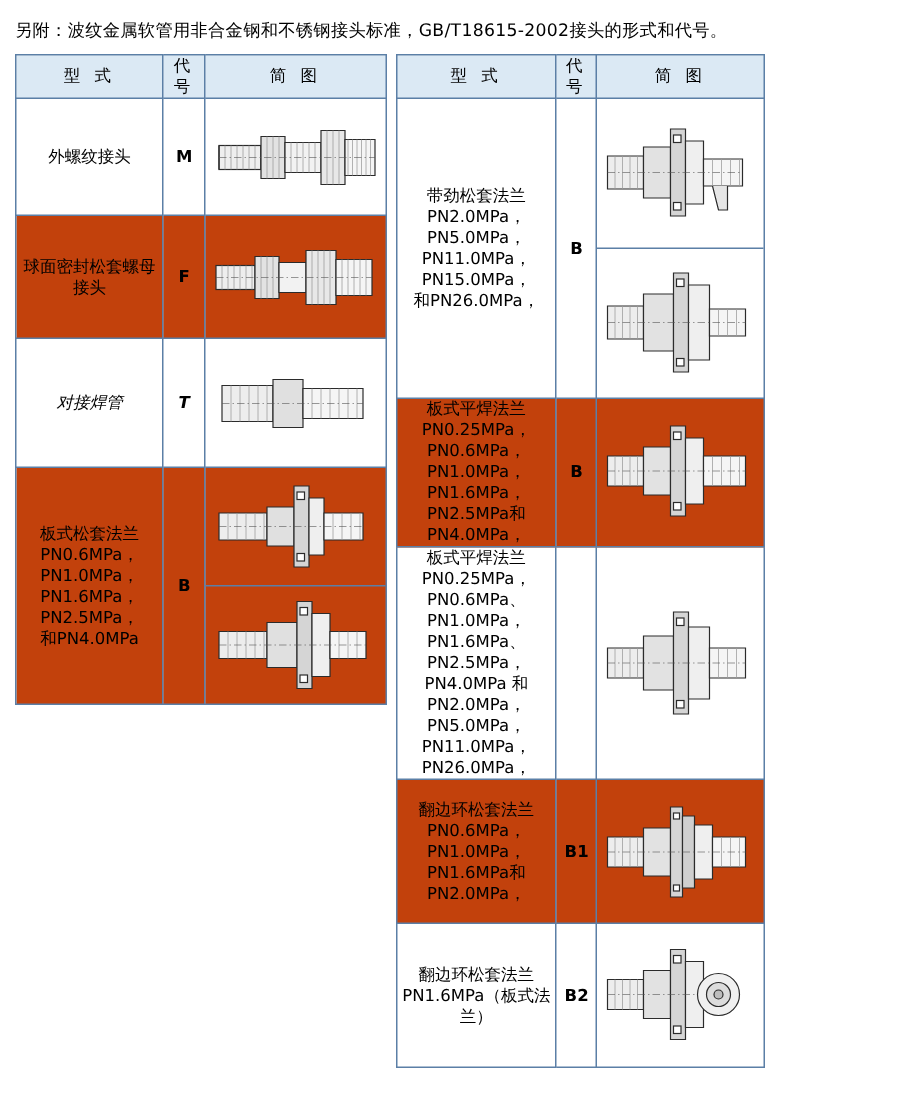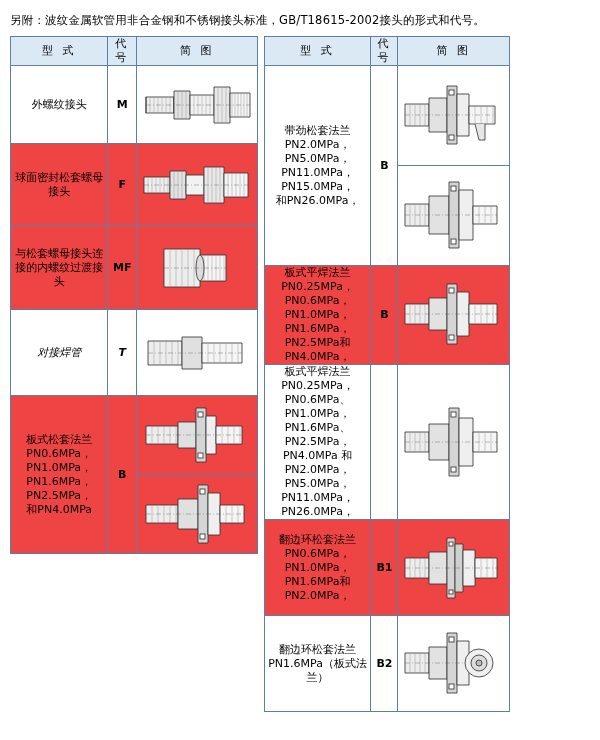--- a/index.html
+++ b/index.html
@@ -64,21 +64,21 @@
   }
   .lbl.center {
     text-align: center;
   }
   .code {
     font-size: 10.5px;
     font-weight: bold;
     letter-spacing: 0;
   }
   .shade {
-    background: #ef4444;
+    background: #c2410c;
   }
   .fig {
     padding: 0;
     text-align: center;
     vertical-align: middle;
   }
   .fig svg {
     display: block;
     margin: 0 auto;
   }
@@ -156,36 +156,20 @@
                 <path d="M70 20 L70 56 M74 20 L74 56 M78 20 L78 56 M82 20 L82 56" stroke="#9a9a9a" stroke-width="0.5"></path>
                 <path d="M86 26 L110 26 L110 50 L86 50 Z" fill="#f5f5f5"></path>
                 <path d="M90 26 L90 50 M94 26 L94 50 M98 26 L98 50 M102 26 L102 50 M106 26 L106 50" stroke="#9a9a9a" stroke-width="0.5"></path>
                 <path d="M6 38 L110 38" stroke="#555" stroke-width="0.4" stroke-dasharray="5 2 1 2"></path>
               </g>
             </svg>
           </td>
         </tr>
 
 
-        <tr class="shade" style="height:84px;">
-          <td class="lbl center">与松套螺母接头连接的内螺纹过渡接头</td>
-          <td class="code">MF</td>
-          <td class="fig">
-            <svg width="118" height="78" viewBox="0 0 118 78">
-              <g fill="none" stroke="#2b2b2b" stroke-width="0.8">
-                <path d="M26 20 L62 20 L62 58 L26 58 Z" fill="#ededed"></path>
-                <path d="M32 20 L32 58 M38 20 L38 58 M44 20 L44 58 M50 20 L50 58 M56 20 L56 58" stroke="#9a9a9a" stroke-width="0.5"></path>
-                <path d="M62 26 L88 26 L88 52 L62 52 Z" fill="#f5f5f5"></path>
-                <path d="M66 26 L66 52 M70 26 L70 52 M74 26 L74 52 M78 26 L78 52 M82 26 L82 52 M86 26 L86 52" stroke="#9a9a9a" stroke-width="0.5"></path>
-                <ellipse cx="62" cy="39" rx="4" ry="13" fill="#dcdcdc"></ellipse>
-                <path d="M26 39 L88 39" stroke="#555" stroke-width="0.4" stroke-dasharray="5 2 1 2"></path>
-              </g>
-            </svg>
-          </td>
-        </tr>
 
         <tr style="height:86px;font-style:italic;">
           <td class="lbl center">对接焊管</td>
           <td class="code">T</td>
           <td class="fig">
             <svg width="118" height="80" viewBox="0 0 118 80">
               <g fill="none" stroke="#2b2b2b" stroke-width="0.8">
                 <path d="M10 28 L44 28 L44 52 L10 52 Z" fill="#ededed"></path>
                 <path d="M16 28 L16 52 M22 28 L22 52 M28 28 L28 52 M34 28 L34 52 M40 28 L40 52" stroke="#9a9a9a" stroke-width="0.5"></path>
                 <path d="M44 24 L64 24 L64 56 L44 56 Z" fill="#e0e0e0"></path>

